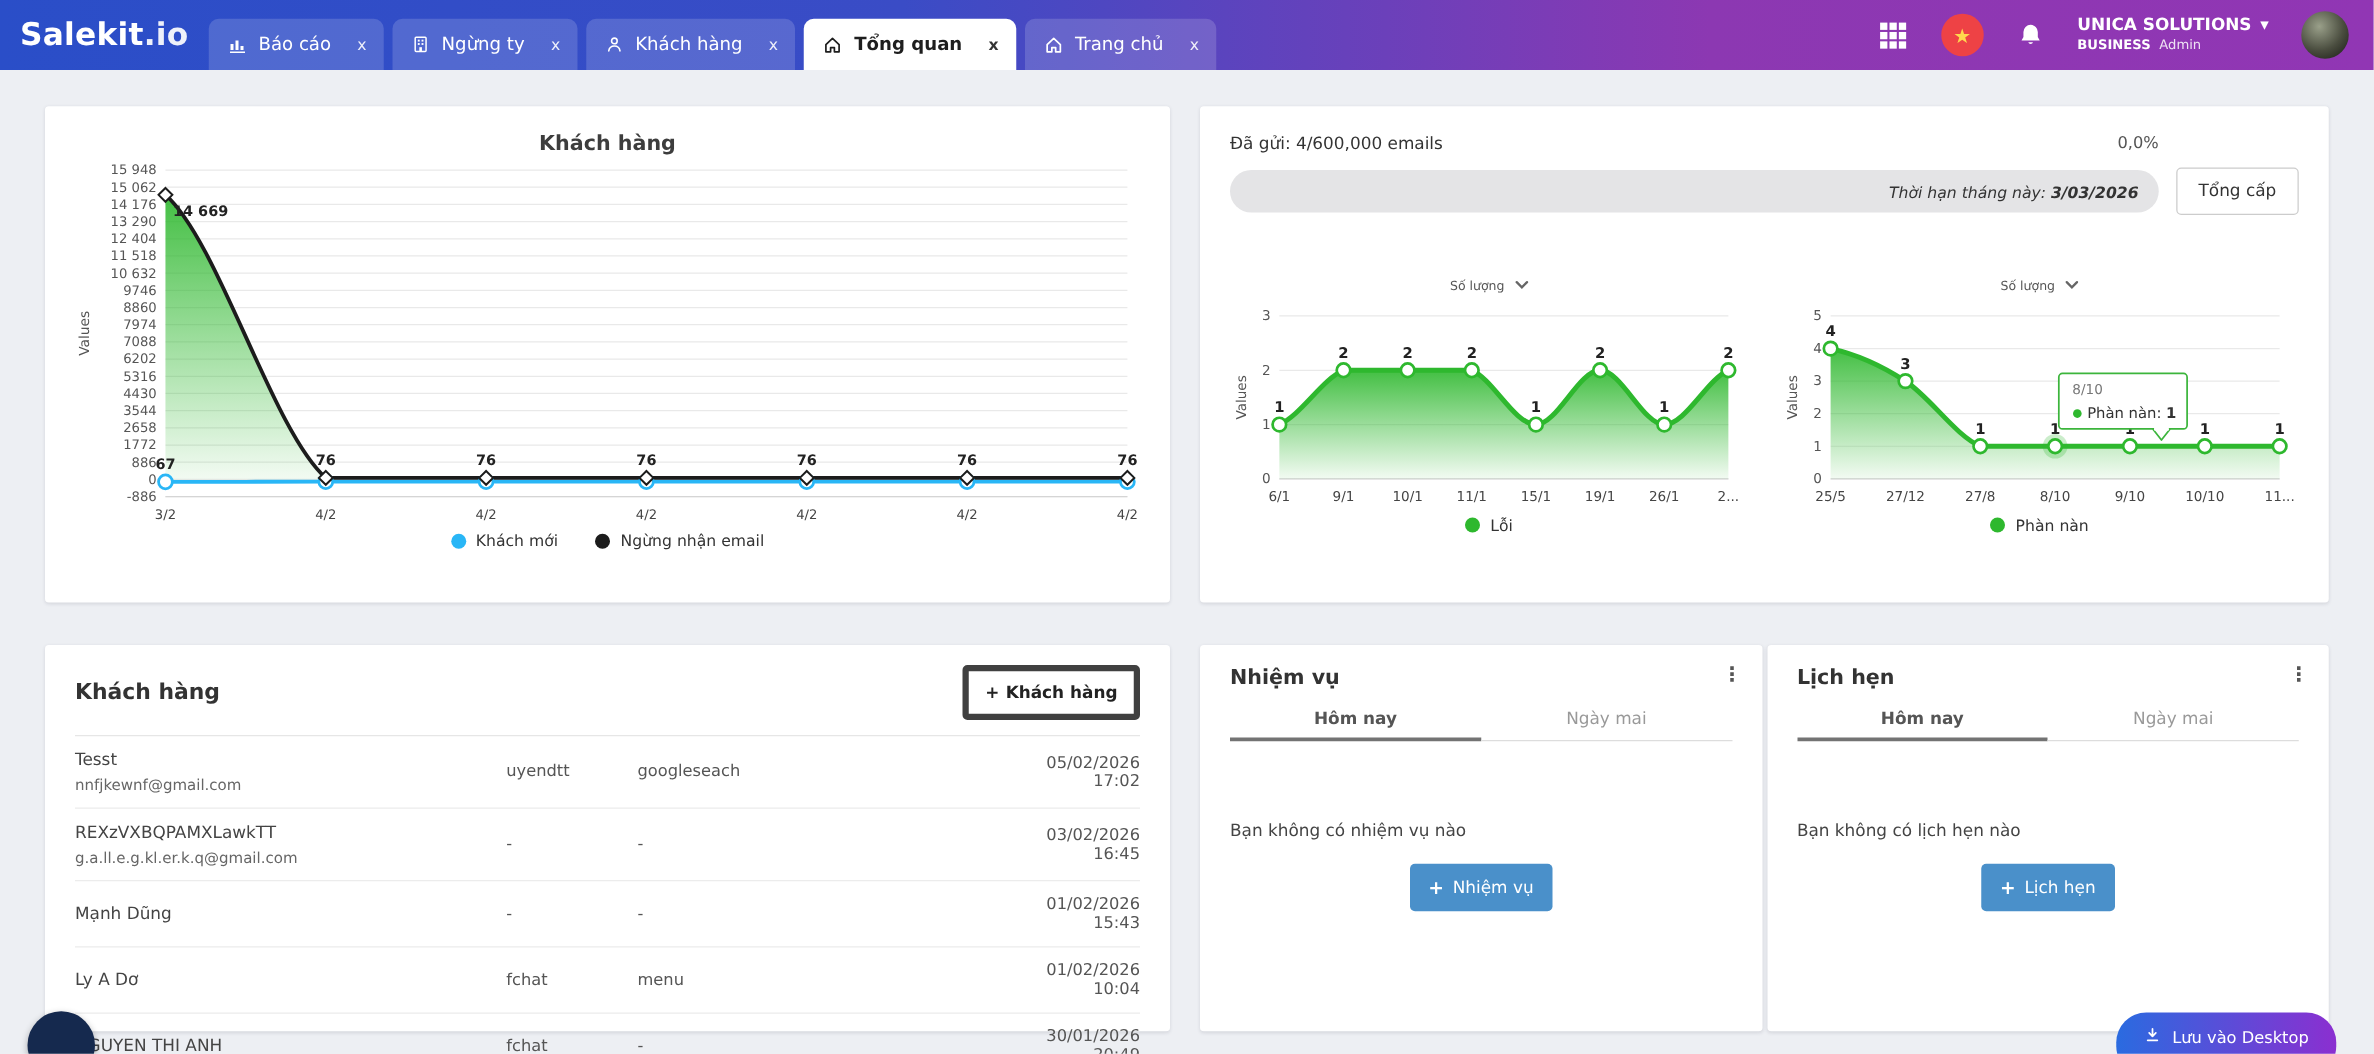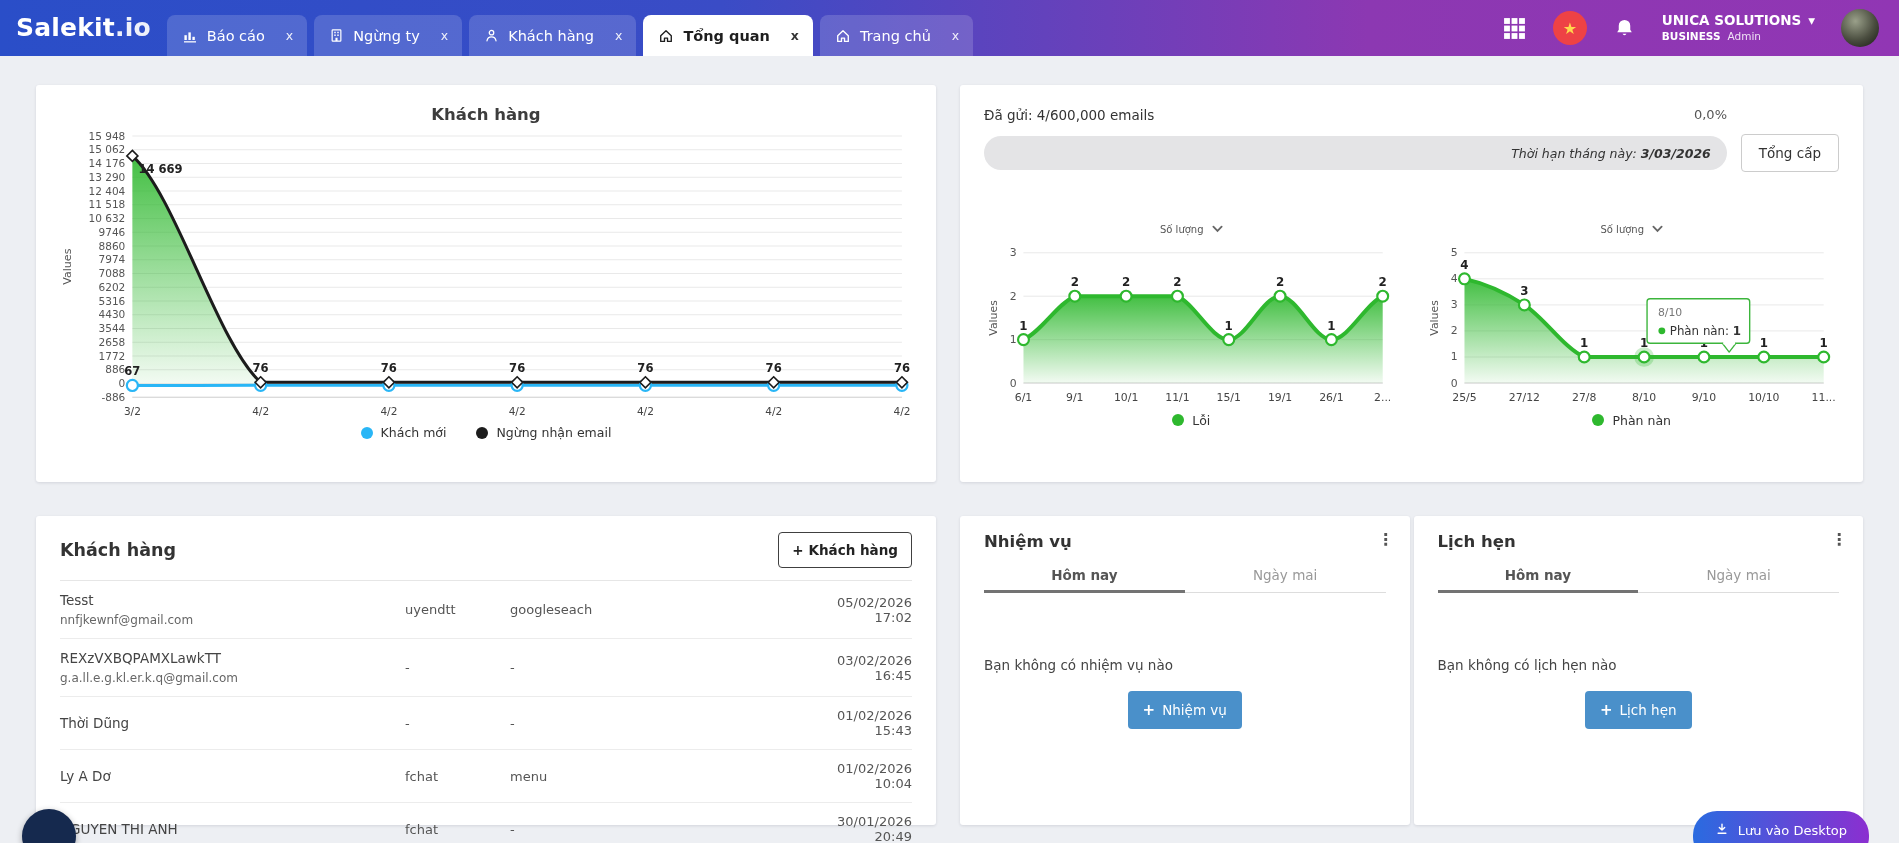--- a/index.html
+++ b/index.html
@@ -54,21 +54,21 @@
   .upgrade-btn{margin-left:14px;background:#fff;border:1px solid #ccc;border-radius:4px;height:38px;
                padding:0 17px;font-size:13.5px;color:#333;cursor:pointer;font-family:inherit}
   .mini-wrap{display:grid;grid-template-columns:1fr 1fr;gap:26px;margin-top:52px}
   .mini-head{display:flex;justify-content:center;align-items:center;gap:8px;font-size:10px;color:#555;
              margin-bottom:2px;cursor:pointer}
 
   
   .table-card{padding:16px 24px 2px;height:309px}
   .table-head{display:flex;justify-content:space-between;align-items:center;border-bottom:1px solid #e6e6e6;padding-bottom:12px}
   .table-title{font-size:17.5px;font-weight:600;color:#333}
-  .add-btn{background:#fff;border:1px solid #404040;border-radius:4px;padding:9px 13px;font-size:13.5px;
+  .add-btn{background:#fff;border:5px solid #404040;border-radius:4px;padding:9px 13px;font-size:13.5px;
            color:#222;cursor:pointer;font-weight:600;font-family:inherit}
   .add-btn .plus{font-weight:bold;margin-right:5px}
   .trow{display:grid;grid-template-columns:345px 105px 300px 1fr;align-items:center;border-bottom:1px solid #ececec;
         padding:11px 0;font-size:13px;color:#555}
   .trow:last-child{border-bottom:none}
   .c-name{color:#444;font-size:13.5px}
   .c-email{display:block;color:#666;font-size:12px;margin-top:5px}
   .c-date{text-align:right}
 
   
@@ -450,21 +450,21 @@
     <span class="c-source">googleseach</span>
     <span class="c-date">05/02/2026 17:02</span>
   </div>
           <div class="trow">
     <span class="c-cell"><span class="c-name">REXzVXBQPAMXLawkTT</span><span class="c-email">g.a.ll.e.g.kl.er.k.q@gmail.com</span></span>
     <span class="c-channel">-</span>
     <span class="c-source">-</span>
     <span class="c-date">03/02/2026 16:45</span>
   </div>
           <div class="trow">
-    <span class="c-cell"><span class="c-name">Thời Dũng</span></span>
+    <span class="c-cell"><span class="c-name">Mạnh Dũng</span></span>
     <span class="c-channel">-</span>
     <span class="c-source">-</span>
     <span class="c-date">01/02/2026 15:43</span>
   </div>
           <div class="trow">
     <span class="c-cell"><span class="c-name">Ly A Dơ</span></span>
     <span class="c-channel">fchat</span>
     <span class="c-source">menu</span>
     <span class="c-date">01/02/2026 10:04</span>
   </div>

